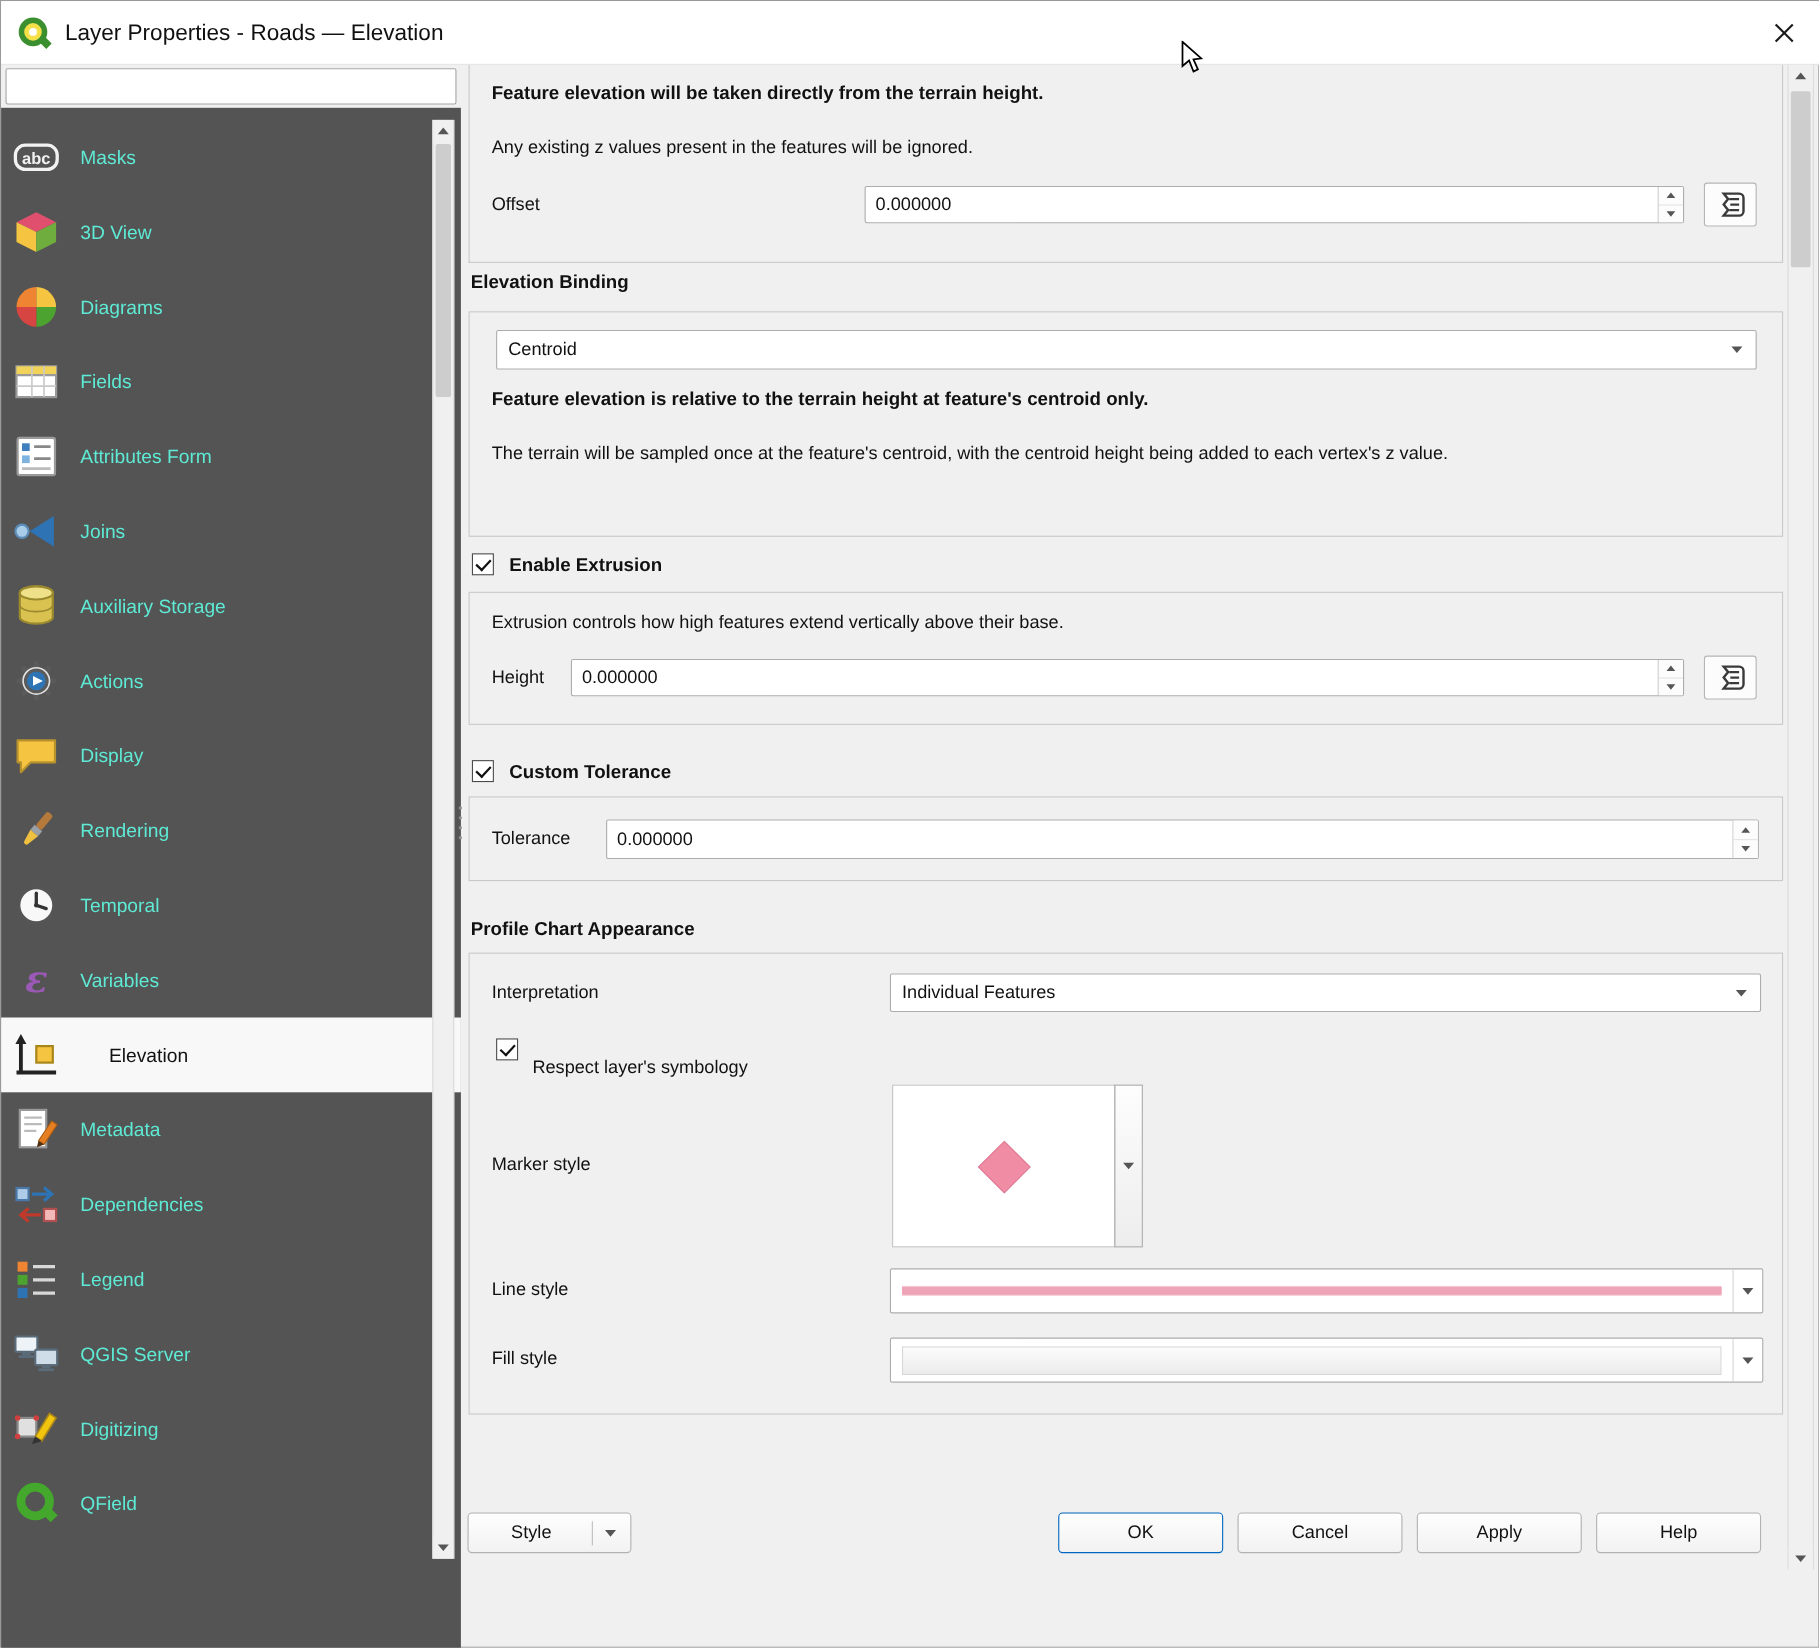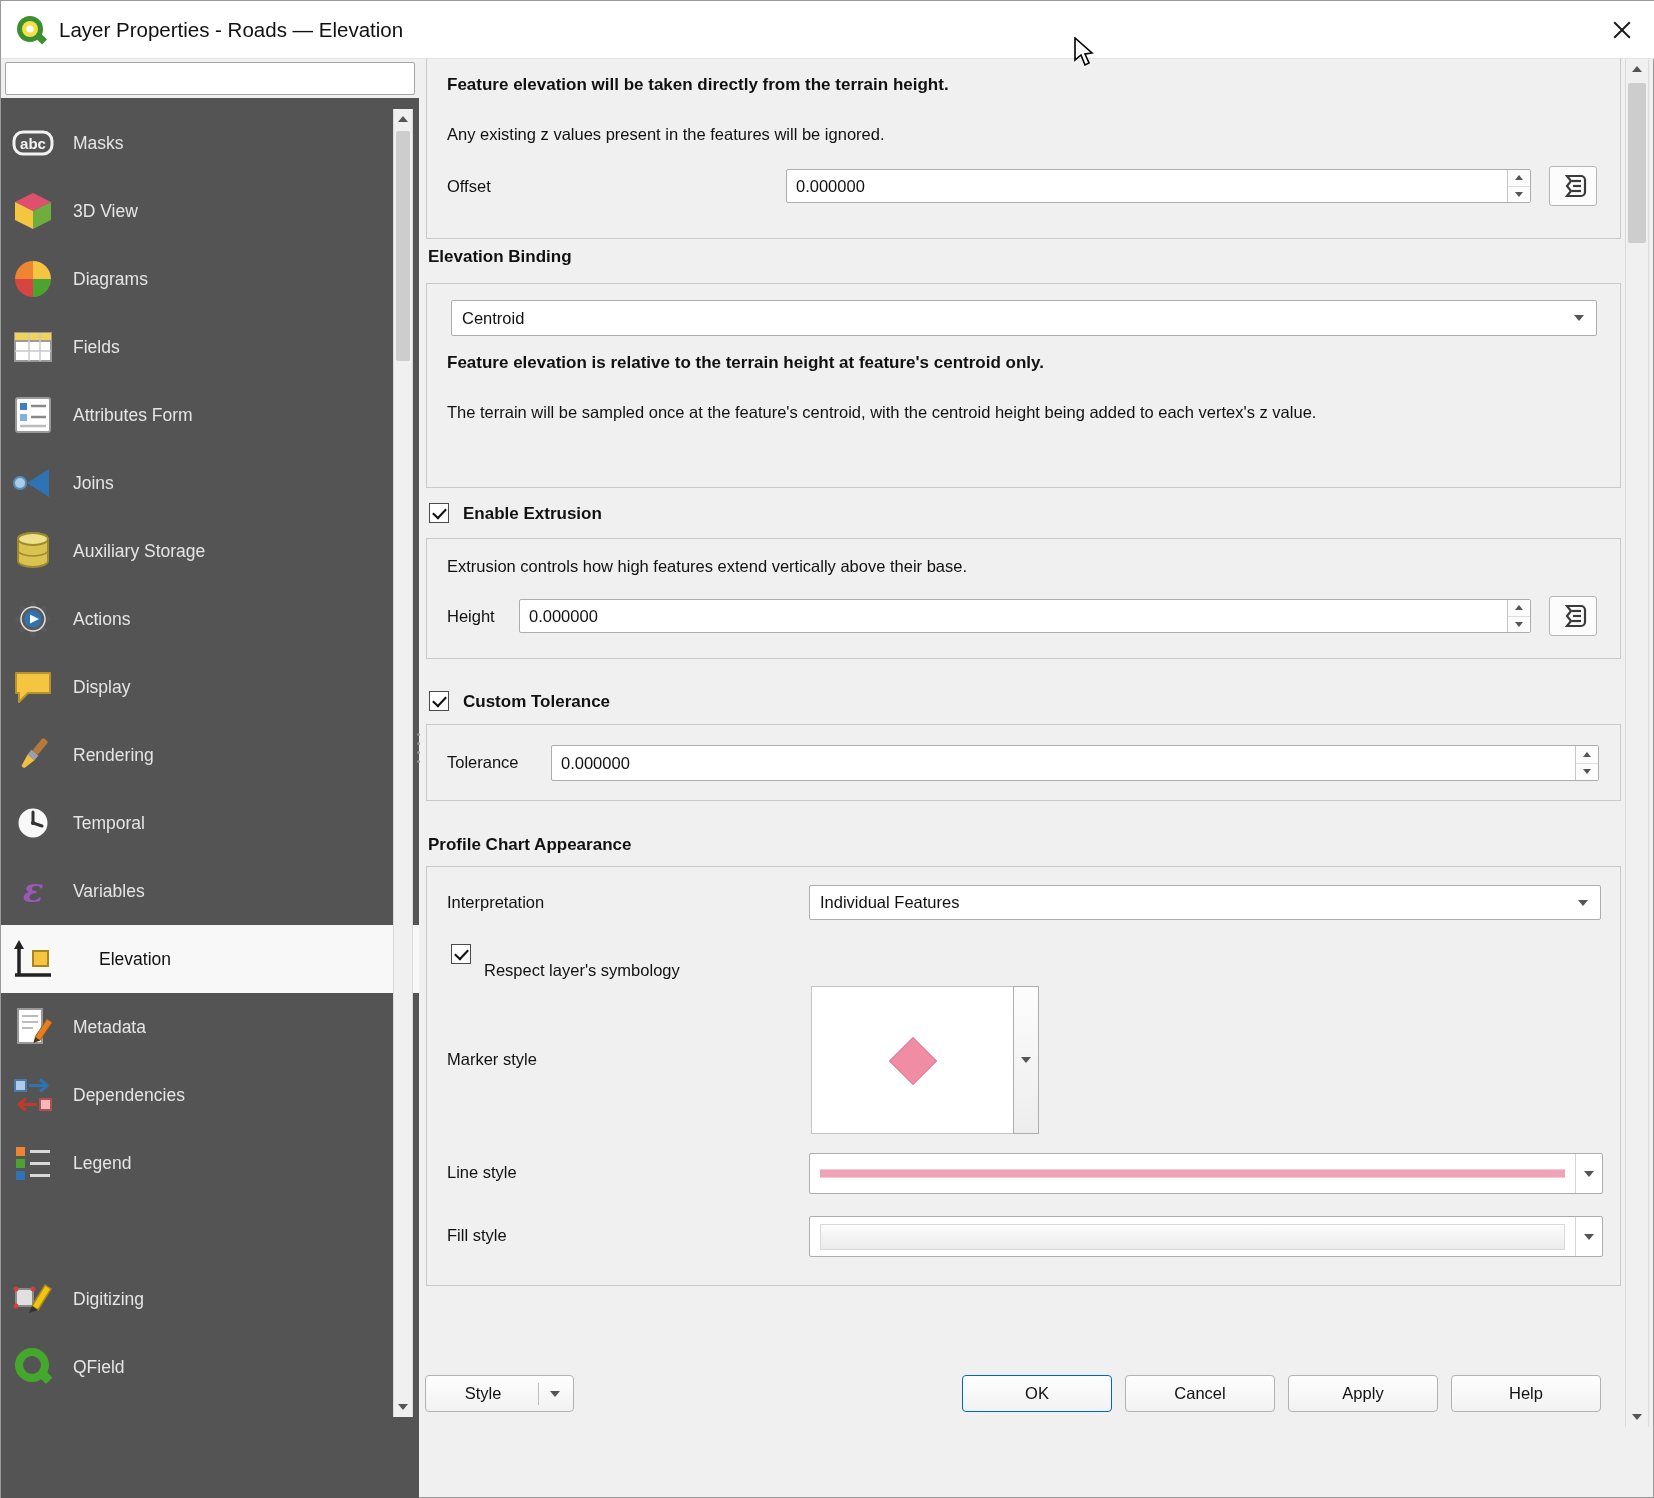--- a/index.html
+++ b/index.html
@@ -20,21 +20,21 @@
   .sidebar{position:absolute;left:0;top:58px;width:418px;height:1104px;background:#f0f0f0;}
   .side-list{position:absolute;left:0;top:39px;width:418px;height:1401px;background:var(--sidebar-bg,#545454);}
   .search{position:absolute;left:4px;top:3px;width:410px;height:33px;background:#fff;border:1px solid #a6a6a6;
           border-radius:2px;box-sizing:border-box;padding-left:34px;font-size:15px;font-family:inherit;outline:none;}
   .mag{position:absolute;left:14px;top:10px;width:18px;height:18px;pointer-events:none;}
   .mag b{position:absolute;left:0;top:0;width:11px;height:11px;border:2px solid #8a8a8a;border-radius:50%;display:block;}
   .mag i{position:absolute;left:12px;top:12px;width:6px;height:2px;background:#8a8a8a;transform:rotate(45deg);display:block;}
   .side-item{position:absolute;left:0;width:392px;height:68px;display:flex;align-items:center;box-sizing:border-box;padding-left:10px;}
   .side-item.selected{background:#f8f8f8;width:418px;}
   .si-icon{width:44px;height:44px;flex:0 0 44px;display:flex;align-items:center;justify-content:center;}
-  .si-label{margin-left:18px;font-size:17.5px;color:#e5e5e5;white-space:nowrap;}
+  .si-label{margin-left:18px;font-size:17.5px;color:#5eead4;white-space:nowrap;}
   .side-item.selected .si-label{color:#111;margin-left:44px;}
   
   .sb{position:absolute;background:#f0f0f0;}
   .sb-v{border-left:1px solid #dadada;border-right:1px solid #dadada;box-sizing:border-box;}
   .sb-btn{position:absolute;left:0;width:100%;height:20px;background:#f0f0f0;display:flex;align-items:center;justify-content:center;}
   .sb-thumb{position:absolute;left:2px;right:2px;background:#cdcdcd;border-radius:2px;}
   .tri{width:0;height:0;display:inline-block;}
   .tri-up{border-left:5px solid transparent;border-right:5px solid transparent;border-bottom:6px solid #555;}
   .tri-down{border-left:5px solid transparent;border-right:5px solid transparent;border-top:6px solid #555;}
   
@@ -289,20 +289,33 @@
               <rect x="5" y="6" width="9" height="9" fill="#ef8532"></rect>
               <line x1="19" y1="10.5" x2="39" y2="10.5" stroke="#d8d8d8" stroke-width="3"></line>
               <rect x="5" y="18" width="9" height="9" fill="#4da32f"></rect>
               <line x1="19" y1="22.5" x2="39" y2="22.5" stroke="#d8d8d8" stroke-width="3"></line>
               <rect x="5" y="30" width="9" height="9" fill="#2e74b5"></rect>
               <line x1="19" y1="34.5" x2="39" y2="34.5" stroke="#d8d8d8" stroke-width="3"></line>
             </svg>
           </span>
         <span class="si-label">Legend</span>
       </div>
+      <div class="side-item" style="top:1099px">
+        <span class="si-icon">
+            <svg width="44" height="44" viewBox="0 0 44 44">
+              <rect x="3" y="6" width="20" height="14" rx="1.5" fill="#eef3f8" stroke="#5a6b7a" stroke-width="2"></rect>
+              <rect x="9" y="20" width="8" height="3" fill="#5a6b7a"></rect>
+              <rect x="6" y="23" width="14" height="2.5" fill="#5a6b7a"></rect>
+              <rect x="21" y="18" width="20" height="14" rx="1.5" fill="#cfdde8" stroke="#5a6b7a" stroke-width="2"></rect>
+              <rect x="27" y="32" width="8" height="3" fill="#5a6b7a"></rect>
+              <rect x="24" y="35" width="14" height="2.5" fill="#5a6b7a"></rect>
+            </svg>
+          </span>
+        <span class="si-label">QGIS Server</span>
+      </div>
       <div class="side-item" style="top:1167px">
         <span class="si-icon">
             <svg width="44" height="44" viewBox="0 0 44 44">
               <rect x="5" y="12" width="17" height="17" fill="#e0e0e0" stroke="#8a8a8a" stroke-width="2"></rect>
               <circle cx="5" cy="12" r="2.5" fill="#d23f3f"></circle>
               <circle cx="22" cy="12" r="2.5" fill="#d23f3f"></circle>
               <circle cx="5" cy="29" r="2.5" fill="#d23f3f"></circle>
               <polygon points="21,29 34,8 40,12 27,33" fill="#f1c40f" stroke="#a8861a" stroke-width="1.5"></polygon>
               <polygon points="21,29 27,33 18,36" fill="#333"></polygon>
             </svg>

